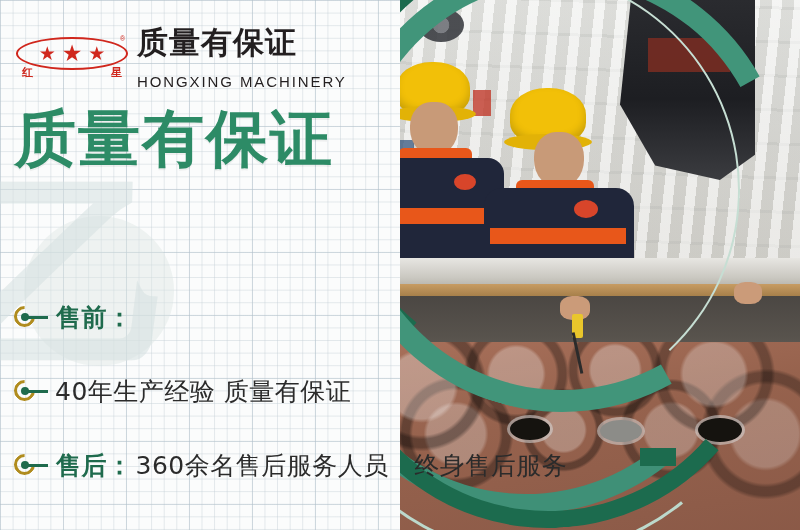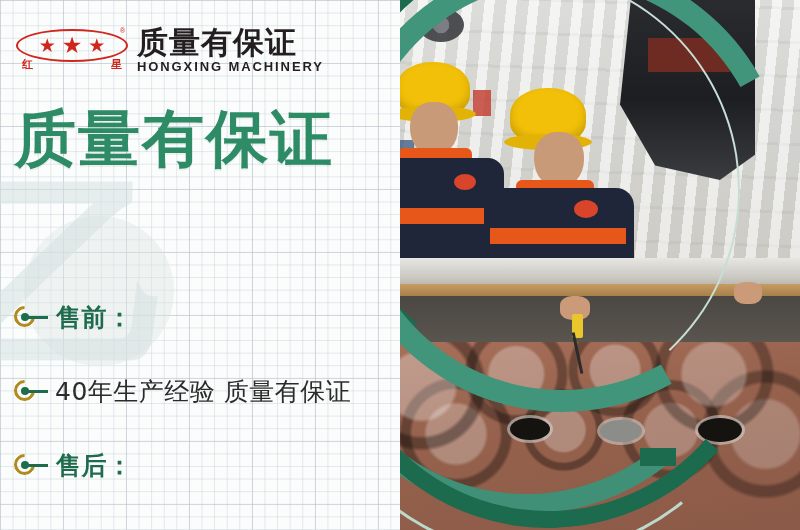--- a/index.html
+++ b/index.html
@@ -244,22 +244,22 @@
   .logo-r{
     position:absolute; left:104px; top:0; font-size:7px; color:#d0271d;
   }
   .logo-text{ position:relative; }
   .logo-cn{
     font-size:31px; font-weight:700; color:#231f20; letter-spacing:1px;
     line-height:32px;
     font-family:"DejaVu Sans","Liberation Sans",sans-serif;
   }
   .logo-en{
-    font-size:13px; font-weight:700; color:#231f20; letter-spacing:1.9px;
-    margin-top:1px;
+    font-size:15px; font-weight:400; color:#231f20; letter-spacing:1.9px;
+    margin-top:15px;
   }
 
   
   .h-main{
     position:absolute; left:14px; top:104px;
     font-size:62px; font-weight:700; color:#2d8b66;
     letter-spacing:2px; line-height:70px;
     font-family:"DejaVu Sans","Liberation Sans",sans-serif;
     text-shadow:0 2px 0 rgba(0,0,0,.05);
   }
@@ -417,17 +417,18 @@
       <div class="b-text">40年生产经验 质量有保证</div>
     </div>
 
     <div class="bullet">
       <div class="b-icon">
         <div class="b-arc"></div>
         <div class="b-line"></div>
         <div class="b-dot"></div>
       </div>
       <div class="b-label">售后：</div>
+      <div class="b-text">360余名售后服务人员　终身售后服务</div>
     </div>
 
   </div>
 
 </div>
 
 </body></html>

